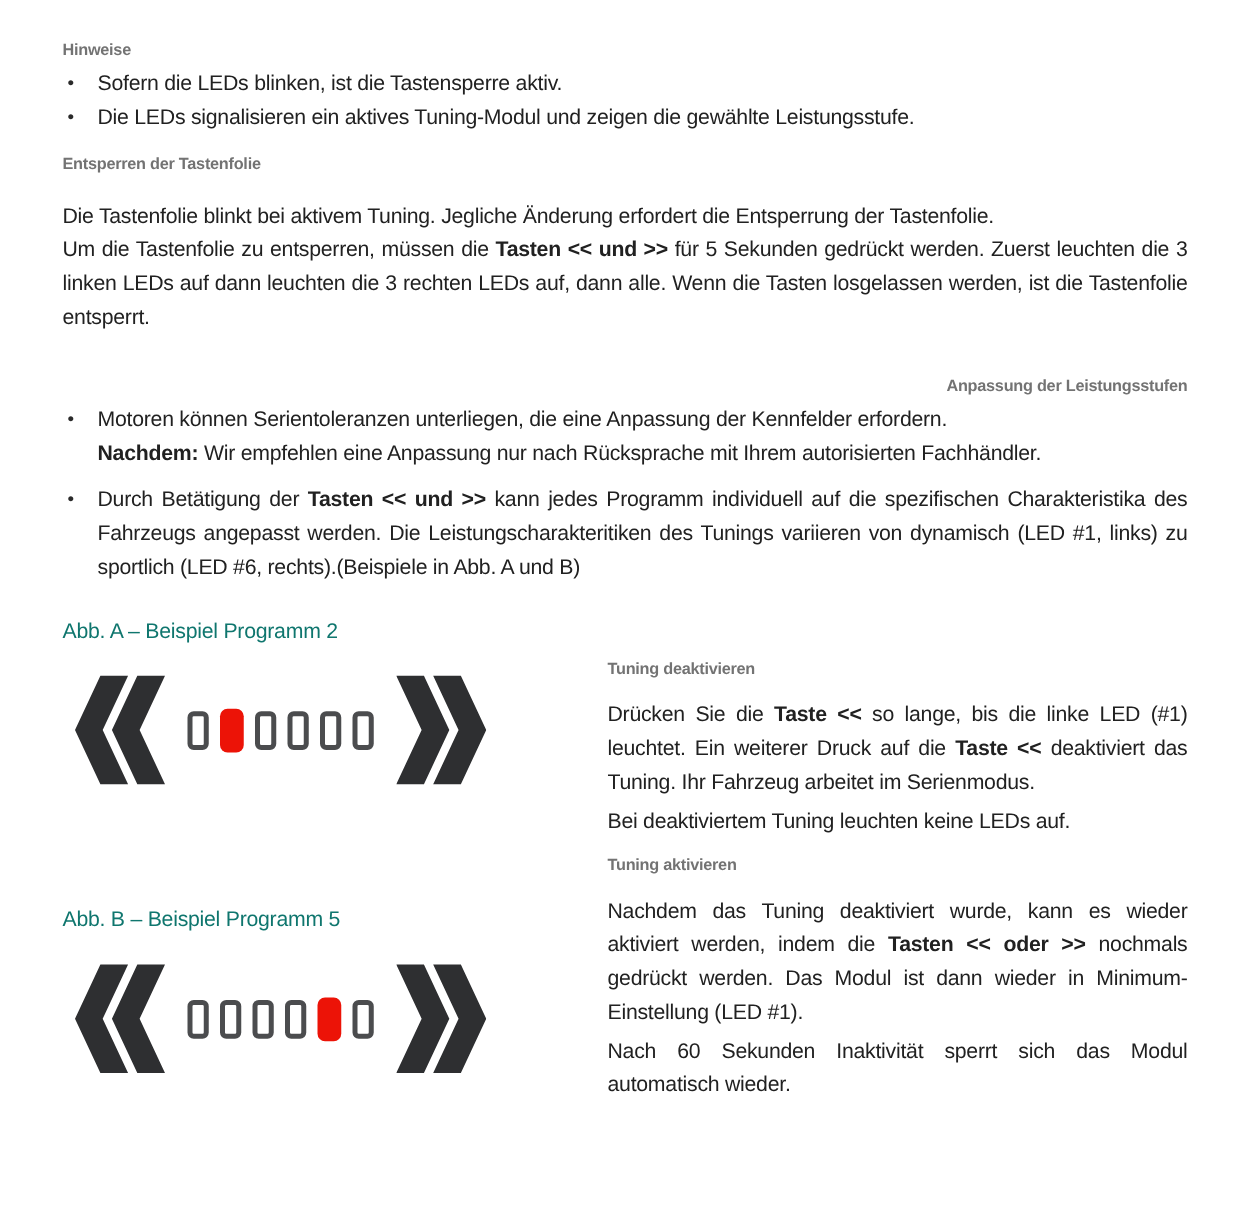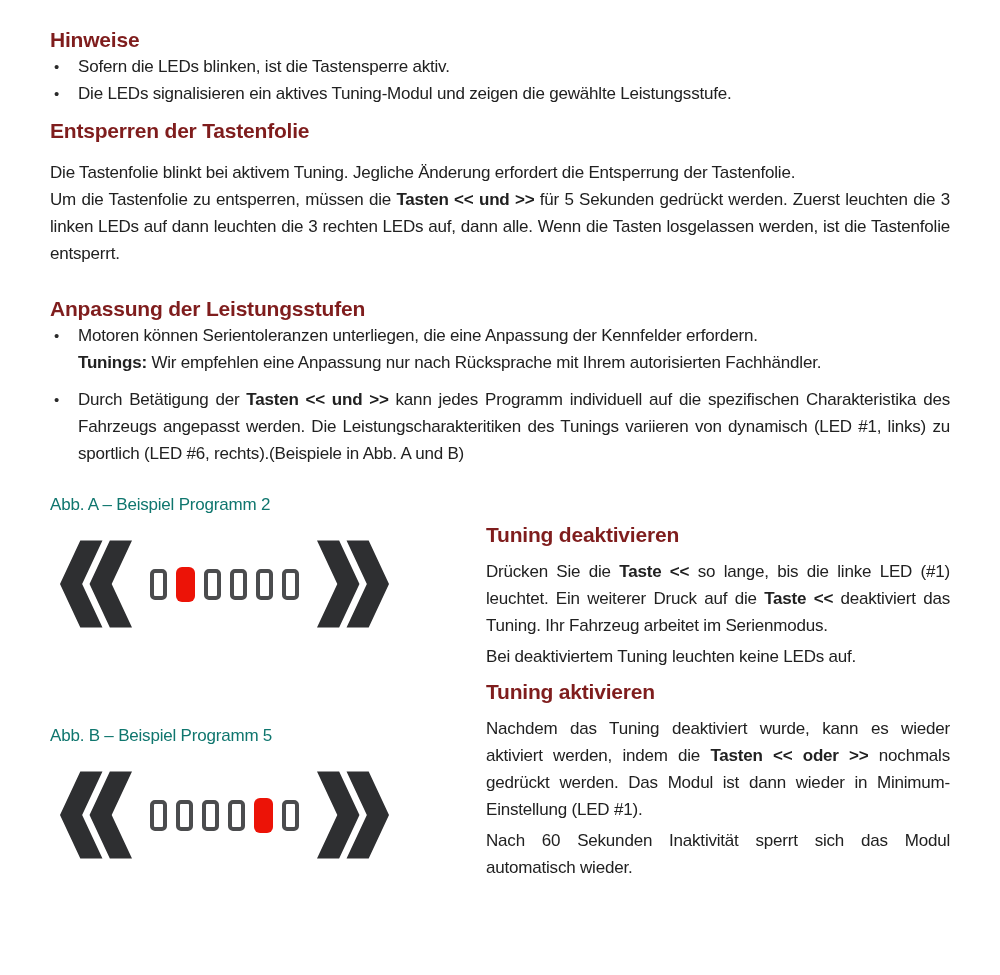--- a/index.html
+++ b/index.html
@@ -9,23 +9,23 @@
     --led-on:#ec1307;
   }
   html,body{margin:0;padding:0;background:#ffffff;}
   body{
     width:1000px;height:975px;overflow:hidden;
     font-family:"Liberation Sans", sans-serif;
     font-size:17px;line-height:27px;color:var(--text);
     letter-spacing:-0.2px;
   }
   .page{box-sizing:border-box;width:1000px;height:975px;padding:26px 50px 0 50px;}
-  h2{font-size:21px;line-height:27px;margin:0;color:#7f1d1d;font-weight:bold;}
+  h2{font-size:13px;line-height:27px;margin:0;color:#737373;font-weight:bold;}
   .h-entsperren{margin-top:10px;}
-  .h-anpassung{margin-top:28px;}
+  .h-anpassung{margin-top:28px;text-align:right;}
   p{margin:0;}
   .just{text-align:justify;}
   ul.bullets{list-style:none;margin:0;padding:0;}
   ul.bullets li{
     position:relative;padding-left:28px;text-align:justify;
   }
   ul.bullets li::before{
     content:"\2022";position:absolute;left:4px;top:0;
     font-size:15px;color:#2a2a2a;
   }
@@ -65,21 +65,21 @@
   <ul class="bullets">
     <li><span>Sofern die LEDs blinken, ist die Tastensperre aktiv.</span></li>
     <li><span>Die LEDs signalisieren ein aktives Tuning-Modul und zeigen die gewählte Leistungsstufe.</span></li>
   </ul>
 
   <h2 class="h-entsperren">Entsperren der Tastenfolie</h2>
   <p class="just para-entsperren"><span>Die Tastenfolie blinkt bei aktivem Tuning. Jegliche Änderung erfordert die Entsperrung der Tastenfolie.</span><br><span>Um die Tastenfolie zu entsperren, müssen die </span><strong>Tasten &lt;&lt; und &gt;&gt;</strong><span> für 5 Sekunden gedrückt werden. Zuerst leuchten die 3 linken LEDs auf dann leuchten die 3 rechten LEDs auf, dann alle. Wenn die Tasten losgelassen werden, ist die Tastenfolie entsperrt.</span></p>
 
   <h2 class="h-anpassung">Anpassung der Leistungsstufen</h2>
   <ul class="bullets bullets-anpassung">
-    <li><span>Motoren können Serientoleranzen unterliegen, die eine Anpassung der Kennfelder erfordern.</span><br><strong>Tunings:</strong><span> Wir empfehlen eine Anpassung nur nach Rücksprache mit Ihrem autorisierten Fachhändler.</span></li>
+    <li><span>Motoren können Serientoleranzen unterliegen, die eine Anpassung der Kennfelder erfordern.</span><br><strong>Nachdem:</strong><span> Wir empfehlen eine Anpassung nur nach Rücksprache mit Ihrem autorisierten Fachhändler.</span></li>
     <li><span>Durch Betätigung der </span><strong>Tasten &lt;&lt; und &gt;&gt;</strong><span> kann jedes Programm individuell auf die spezifischen Charakteristika des Fahrzeugs angepasst werden. Die Leistungscharakteritiken des Tunings variieren von dynamisch (LED #1, links) zu sportlich (LED #6, rechts).(Beispiele in Abb. A und B)</span></li>
   </ul>
 
   <div class="columns">
 
     <div class="col-left">
       <div class="fig-caption">Abb. A – Beispiel Programm 2</div>
       <div class="figure">
         <svg class="chevron" width="72" height="88" viewBox="0 0 78 94" aria-hidden="true">
           <polygon points="46,0 24,47 46,94 22,94 0,47 22,0" fill="var(--chevron)"></polygon>

